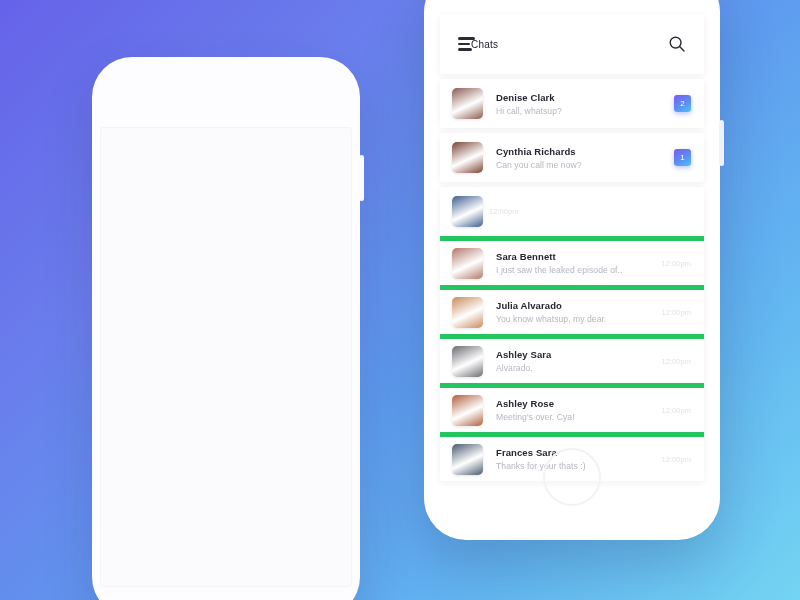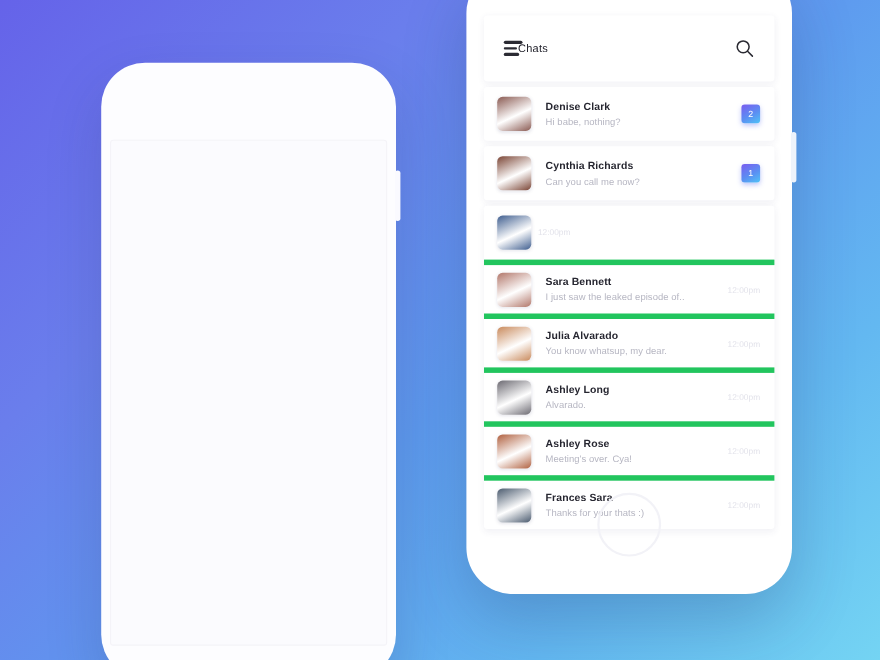--- a/index.html
+++ b/index.html
@@ -122,21 +122,21 @@
         </svg>
       </div>
     </div>
 
     <div class="list" id="chat-list">
         <div class="chat-card chat-group">
           <div class="chat-row">
             <div class="avatar" style="background: linear-gradient(155deg, rgb(138, 90, 82) 0%, rgba(255, 255, 255, 0.35) 55%, rgb(138, 90, 82) 100%);"></div>
             <div class="meta">
               <div class="name">Denise Clark</div>
-              <div class="msg">Hi babe, nothing?</div>
+              <div class="msg">Hi call, whatsup?</div>
             </div>
             <div class="badge">2</div>
           </div>
         </div>
         <div class="chat-card chat-group">
           <div class="chat-row">
             <div class="avatar" style="background: linear-gradient(155deg, rgb(122, 68, 52) 0%, rgba(255, 255, 255, 0.35) 55%, rgb(122, 68, 52) 100%);"></div>
             <div class="meta">
               <div class="name">Cynthia Richards</div>
               <div class="msg">Can you call me now?</div>
@@ -161,21 +161,21 @@
             <div class="avatar" style="background: linear-gradient(155deg, rgb(201, 138, 92) 0%, rgba(255, 255, 255, 0.35) 55%, rgb(201, 138, 92) 100%);"></div>
             <div class="meta">
               <div class="name">Julia Alvarado</div>
               <div class="msg">You know whatsup, my dear.</div>
             </div>
             <div class="time">12:00pm</div>
           </div>
           <div class="chat-row">
             <div class="avatar" style="background: linear-gradient(155deg, rgb(108, 106, 114) 0%, rgba(255, 255, 255, 0.35) 55%, rgb(108, 106, 114) 100%);"></div>
             <div class="meta">
-              <div class="name">Ashley Long</div>
+              <div class="name">Ashley Sara</div>
               <div class="msg">Alvarado.</div>
             </div>
             <div class="time">12:00pm</div>
           </div>
           <div class="chat-row">
             <div class="avatar" style="background: linear-gradient(155deg, rgb(176, 96, 63) 0%, rgba(255, 255, 255, 0.35) 55%, rgb(176, 96, 63) 100%);"></div>
             <div class="meta">
               <div class="name">Ashley Rose</div>
               <div class="msg">Meeting's over. Cya!</div>
             </div>

